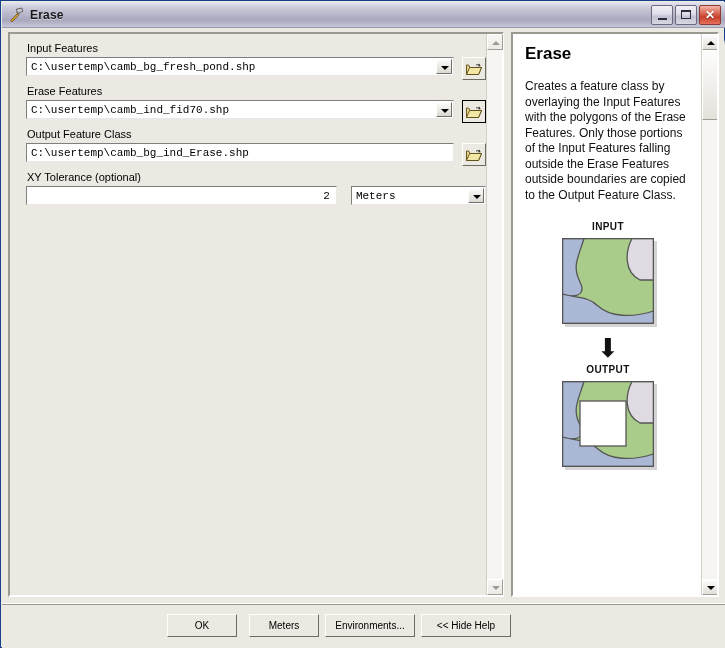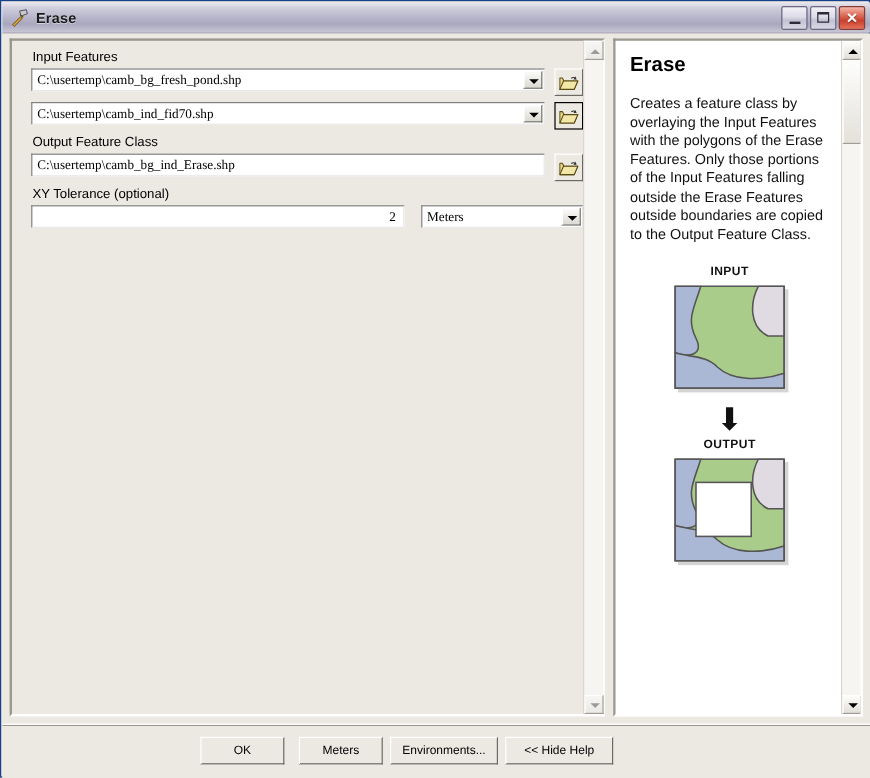--- a/index.html
+++ b/index.html
@@ -55,20 +55,21 @@
   }
   .glyph-x{
     position:absolute;left:0;top:0;right:0;bottom:0;
     color:#fff;font-size:12px;font-weight:bold;line-height:18px;text-align:center;
     text-shadow:0 1px 1px rgba(0,0,0,.45);
   }
   
   .content{
     position:absolute;left:1px;top:27px;width:723px;height:620px;
     background:#ece9e3;
+    border-radius:17px;
   }
   .panes{
     position:absolute;left:6px;top:4px;width:711px;height:565px;
   }
   
   .left-pane{
     position:absolute;left:0;top:0;width:496px;height:565px;
     background:#ece9e3;
     border:2px solid;
     border-color:#9b9890 #ffffff #ffffff #9b9890;
@@ -86,21 +87,21 @@
   .inputwrap{
     position:relative;width:432px;height:19px;box-sizing:border-box;
     background:#fff;
     border:1px solid;
     border-color:#7f7f7f #e8e8e8 #e8e8e8 #7f7f7f;
   }
   .inputwrap input{
     position:absolute;left:0;top:0;width:100%;height:100%;
     box-sizing:border-box;
     border:0;outline:none;background:transparent;
-    font-family:Liberation Serif, serif;font-size:11px;color:#000;
+    font-family:Liberation Mono, monospace;font-size:11px;color:#000;
     padding:0 20px 0 4px;
   }
   .inputwrap.noarrow input{padding-right:4px;}
   .inputwrap input.num{text-align:right;padding-right:6px;}
   .ddarrow{
     position:absolute;right:1px;top:1px;width:16px;height:15px;
     background:linear-gradient(to bottom,#fbfbfa,#dcd9d2);
     border:1px solid;
     border-color:#ffffff #70706a #70706a #ffffff;
     box-sizing:border-box;
@@ -280,20 +281,21 @@
                 <svg width="17" height="14" viewBox="0 0 17 14">
                   <path d="M0.5 3 L0.5 12.5 L12.5 12.5 L15.5 5.5 L4 5.5 L2.6 3 Z" fill="#e8d58c" stroke="#5a4a10" stroke-width="0.9" stroke-linejoin="round"></path>
                   <path d="M0.5 12.5 L3.6 5.5 L15.5 5.5 L12.5 12.5 Z" fill="#f3e7a8" stroke="#5a4a10" stroke-width="0.9" stroke-linejoin="round"></path>
                   <path d="M10 3.2 C11.6 2.1 13.3 2.5 13.8 3.9" fill="none" stroke="#333" stroke-width="0.9"></path>
                   <path d="M13.4 1.6 L14.6 4.2 L11.9 4.2 Z" fill="#333"></path>
                 </svg>
               </span>
             </div>
           </div>
 
+          <div class="lbl">Erase Features</div>
           <div class="row">
             <div class="inputwrap">
               <input readonly="" value="C:\usertemp\camb_ind_fid70.shp" style="">
               <span class="ddarrow"></span>
             </div>
             <div class="folderbtn focus">
               <span class="folder-icon">
                 <svg width="17" height="14" viewBox="0 0 17 14">
                   <path d="M0.5 3 L0.5 12.5 L12.5 12.5 L15.5 5.5 L4 5.5 L2.6 3 Z" fill="#e8d58c" stroke="#5a4a10" stroke-width="0.9" stroke-linejoin="round"></path>
                   <path d="M0.5 12.5 L3.6 5.5 L15.5 5.5 L12.5 12.5 Z" fill="#f3e7a8" stroke="#5a4a10" stroke-width="0.9" stroke-linejoin="round"></path>

